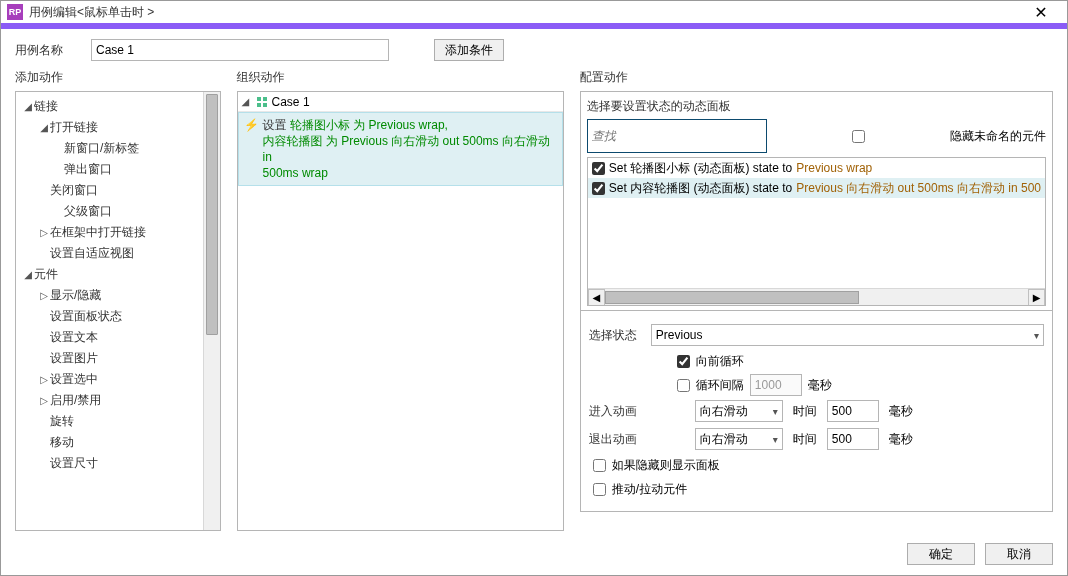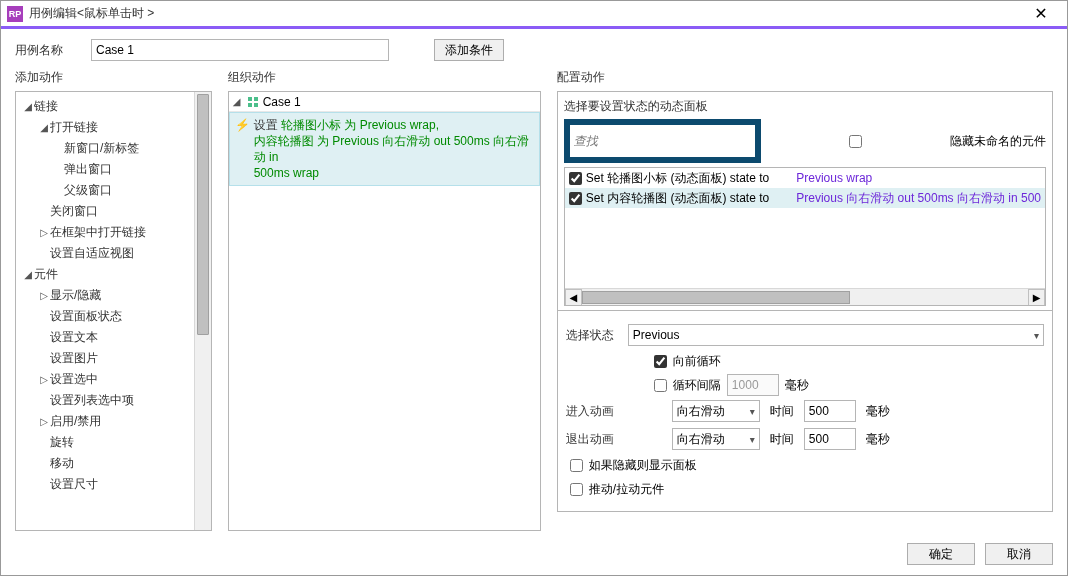--- a/index.html
+++ b/index.html
@@ -1,17 +1,17 @@
 <!DOCTYPE html>
 <html><head>
 <meta charset="utf-8">
 <style>
 * { box-sizing: border-box; margin: 0; padding: 0; font-family: "Microsoft YaHei", "Segoe UI", Tahoma, sans-serif; font-size: 12px; }
 body { background: #fff; width: 1068px; height: 576px; overflow: hidden; border: 1px solid #999; position: relative; }
-.titlebar { height: 28px; display: flex; align-items: center; padding: 0 6px; border-bottom: 3px solid #8b5cf6; }
+.titlebar { height: 28px; display: flex; align-items: center; padding: 0 6px; border-bottom: 6px solid #8b5cf6; }
 .rp-icon { width: 16px; height: 16px; background: #a73ebc; color: #fff; display: flex; align-items: center; justify-content: center; font-size: 9px; font-weight: bold; margin-right: 6px; }
 .titlebar .title { flex: 1; color: #333; }
 .close-btn { width: 40px; height: 24px; display: flex; align-items: center; justify-content: center; cursor: pointer; font-size: 16px; }
 .toprow { display: flex; align-items: center; padding: 10px 14px 8px 14px; gap: 28px; }
 .toprow label { color: #333; }
 .text-input { height: 22px; border: 1px solid #b5b5b5; padding: 0 4px; background: #fff; }
 .casename-input { width: 298px; }
 .btn { height: 22px; padding: 0 10px; border: 1px solid #adadad; background: #f0f0f0; cursor: pointer; display: inline-flex; align-items: center; justify-content: center; min-width: 62px; }
 .cond-btn { margin-left: 17px; }
 .columns { display: flex; padding: 0 14px; gap: 16px; height: 462px; }
@@ -32,26 +32,26 @@
 .case-header { height: 20px; display: flex; align-items: center; padding-left: 4px; gap: 3px; border-bottom: 1px solid #e8e8e8; }
 .case-header .arrow { width: 10px; font-size: 10px; color: #555; }
 .case-icon { width: 14px; height: 14px; display:inline-flex; align-items:center; justify-content:center; }
 .action-block { background: #dff0f3; border: 1px solid #b5e0ea; margin: 0; padding: 4px 4px 4px 24px; line-height: 16px; }
 .action-block .bolt { position: absolute; margin-left: -18px; color: #e8a830; }
 .action-block .verb { color: #333; }
 .action-block .green { color: #008a00; }
 .config-top { border: 1px solid #b5b5b5; padding: 6px 6px 4px 6px; height: 220px; display: flex; flex-direction: column; }
 .config-top .hdr { color: #333; margin-bottom: 4px; }
 .search-row { display: flex; align-items: center; gap: 6px; margin-bottom: 4px; }
-.search-row input { flex: 1; height: 20px; border: 6px solid #0c4a6e; padding: 16px 4px; color: #999; font-style: italic; }
+.search-row input { flex: 1; height: 20px; border: 1px solid #0c4a6e; padding: 16px 4px; color: #999; font-style: italic; }
 .target-list { border: 1px solid #b5b5b5; flex: 1; overflow: hidden; position: relative; background: #fff; }
 .target-row { display: flex; align-items: center; height: 20px; padding: 0 4px; gap: 4px; white-space: nowrap; overflow: hidden; }
 .target-row input[type=checkbox] { width: 13px; height: 13px; }
 .target-row.sel { background: #dff0f3; }
-.target-row .green { color: #6d28d9; margin-left: 23px; }
+.target-row .green { color: #a16207; }
 .scroll-h { position: absolute; left: 0; right: 0; bottom: 0; height: 17px; background: #f0f0f0; border-top: 1px solid #d8d8d8; display: flex; align-items: center; }
 .scroll-h .arrow-l, .scroll-h .arrow-r { width: 17px; height: 17px; display:flex; align-items:center; justify-content:center; border: 1px solid #c0c0c0; background: #f0f0f0; font-size:10px; }
 .scroll-h .track { flex:1; position:relative; height:17px; }
 .scroll-h .thumb { position:absolute; top:2px; bottom:2px; left:0; width:60%; background:#c0c0c0; border:1px solid #a0a0a0; }
 .config-bottom { border: 1px solid #b5b5b5; border-top: none; padding: 10px 8px; }
 .form-row { display: flex; align-items: center; height: 28px; gap: 10px; }
 .form-row .lbl { width: 52px; color: #333; }
 .select { height: 22px; border: 1px solid #b5b5b5; background: #fff; display: flex; align-items: center; padding: 0 4px; justify-content: space-between; cursor: pointer; }
 .select .caret { font-size: 10px; color: #555; }
 .select.small { width: 88px; }
@@ -91,26 +91,26 @@
         <div class="tree-item l2">
             <span class="arrow">◢</span>
             <span>打开链接</span>
           </div>
         <div class="tree-item l3">
             <span>新窗口/新标签</span>
           </div>
         <div class="tree-item l3">
             <span>弹出窗口</span>
           </div>
+        <div class="tree-item l2">
+            <span class="arrow"></span>
+            <span>关闭窗口</span>
+          </div>
         <div class="tree-item l3">
             <span>父级窗口</span>
-          </div>
-        <div class="tree-item l2">
-            <span class="arrow"></span>
-            <span>关闭窗口</span>
           </div>
         <div class="tree-item l2">
             <span class="arrow">▷</span>
             <span>在框架中打开链接</span>
           </div>
         <div class="tree-item l2">
             <span class="arrow"></span>
             <span>设置自适应视图</span>
           </div>
         <div class="tree-item l1">
@@ -129,24 +129,20 @@
             <span class="arrow"></span>
             <span>设置文本</span>
           </div>
         <div class="tree-item l2">
             <span class="arrow"></span>
             <span>设置图片</span>
           </div>
         <div class="tree-item l2">
             <span class="arrow">▷</span>
             <span>设置选中</span>
-          </div>
-        <div class="tree-item l2">
-            <span class="arrow"></span>
-            <span>设置列表选中项</span>
           </div>
         <div class="tree-item l2">
             <span class="arrow">▷</span>
             <span>启用/禁用</span>
           </div>
         <div class="tree-item l2">
             <span class="arrow"></span>
             <span>旋转</span>
           </div>
         <div class="tree-item l2">

